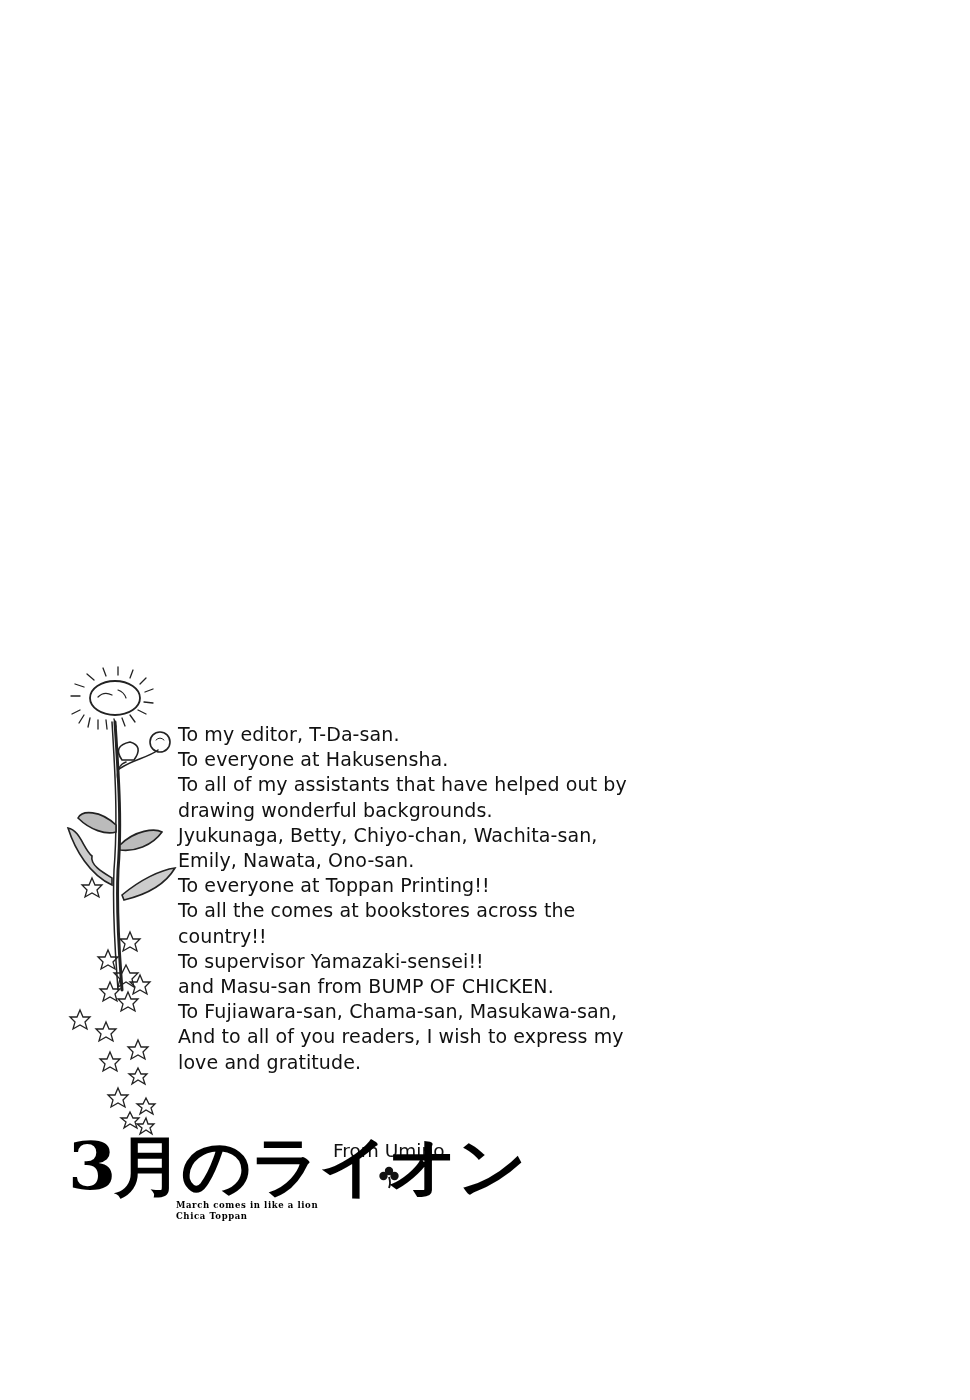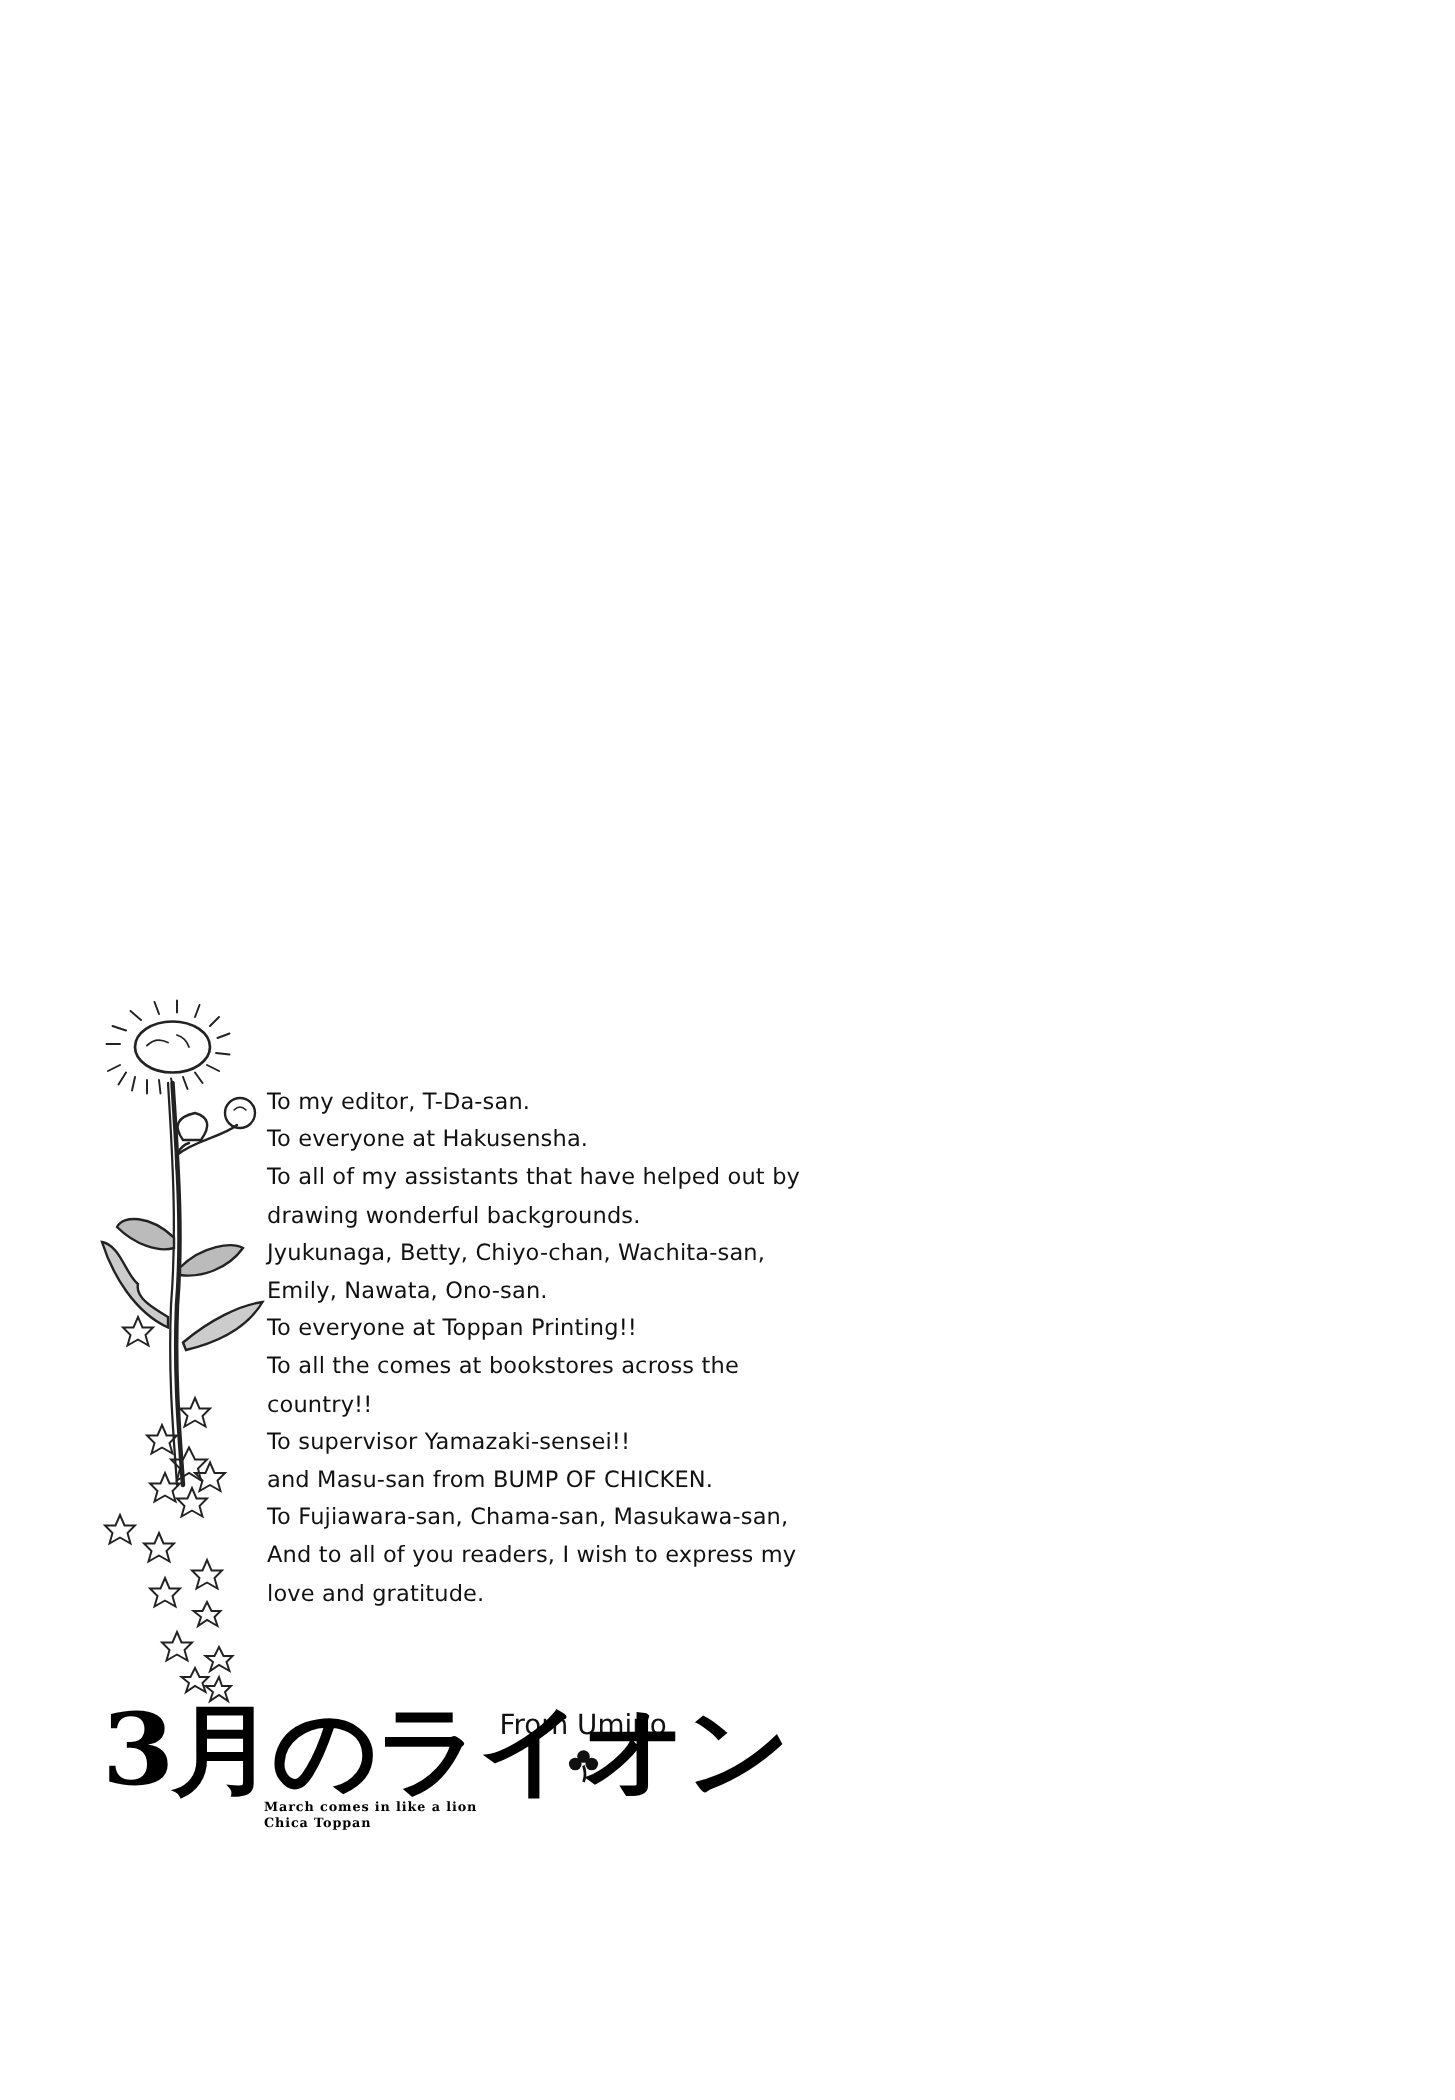--- a/index.html
+++ b/index.html
@@ -1,19 +1,19 @@
 <!DOCTYPE html>
 <html><head>
 <meta charset="utf-8">
 <style>
   html, body { margin:0; padding:0; }
   body { width:970px; height:1400px; background:#ffffff; position:relative; overflow:hidden; font-family:"DejaVu Sans", sans-serif; color:#111; }
   .illustration { position:absolute; left:60px; top:660px; width:120px; height:490px; }
   .message { position:absolute; left:178px; top:722px; width:460px; }
-  .line { font-size:15px; line-height:25.2px; white-space:nowrap; letter-spacing:0.1px; color:#111; }
+  .line { font-size:19px; line-height:25.2px; white-space:nowrap; letter-spacing:0.1px; color:#111; }
   .signature { position:absolute; left:333px; top:1140px; font-size:18.5px; white-space:nowrap; display:flex; align-items:center; gap:4px;flex-direction:column; }
   .clover { width:22px; height:24px; }
   .logo { position:absolute; left:68px; top:1126px; }
   .logo-title { font-family:"DejaVu Serif", serif; font-size:66px; font-weight:bold; letter-spacing:-2px; line-height:80px; color:#000; transform:scaleX(1.05); transform-origin:left; }
   .logo-sub { position:absolute; left:108px; top:74px; width:180px; font-family:"DejaVu Serif", serif; font-size:8.5px; font-weight:bold; line-height:11px; letter-spacing:0.6px; color:#000; }
 </style>
 </head>
 <body>
 
 <svg class="illustration" viewBox="0 0 120 490" fill="none" stroke="#222" stroke-width="1.6" stroke-linecap="round">

